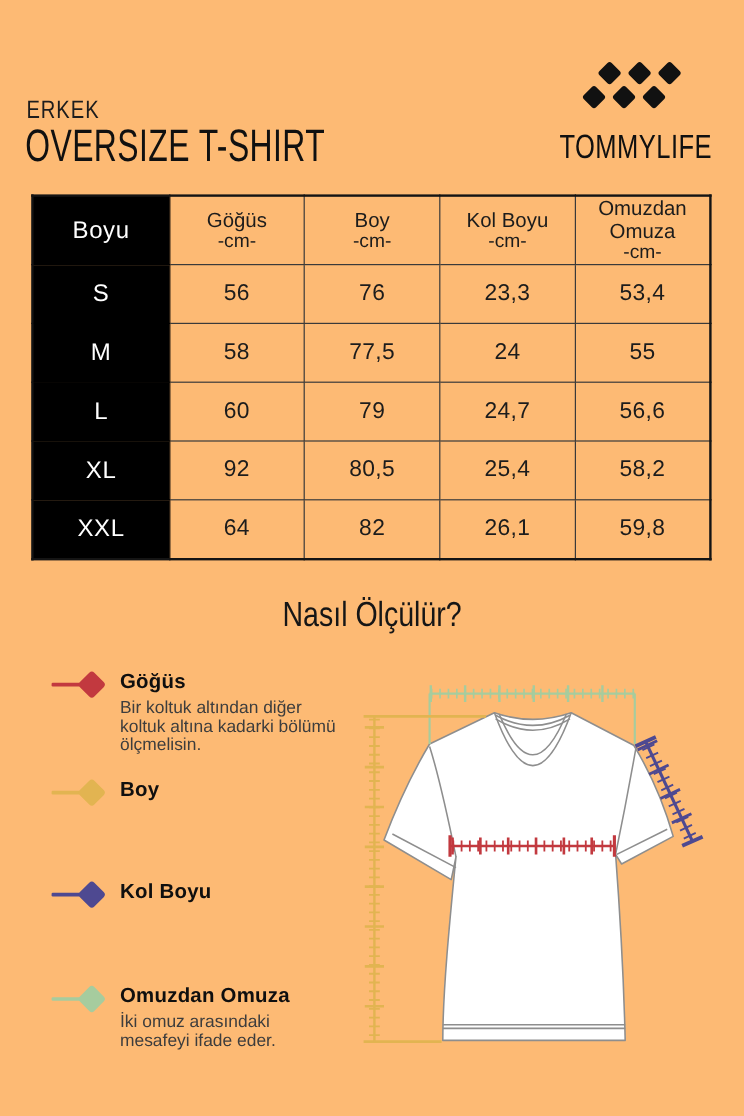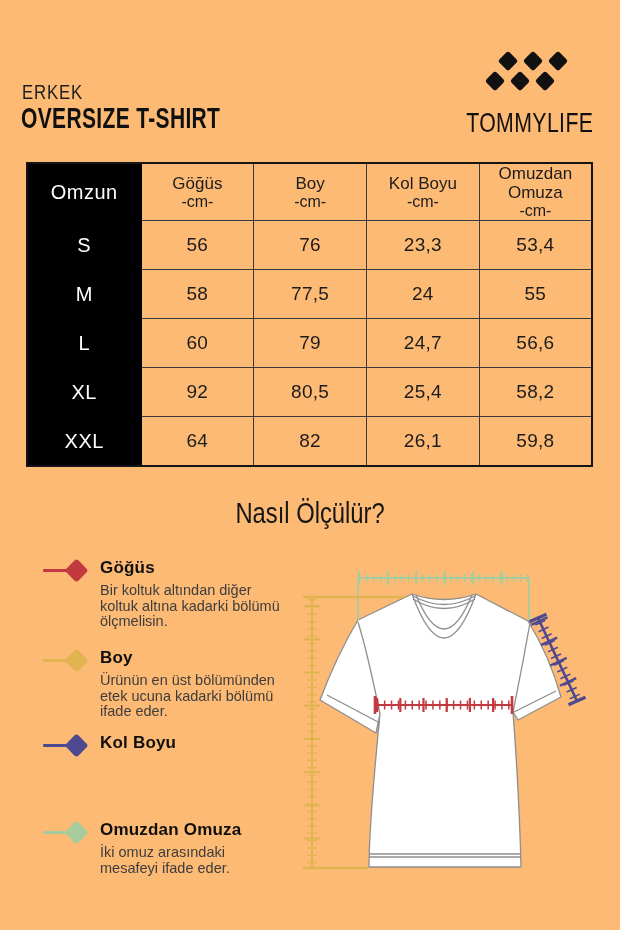--- a/index.html
+++ b/index.html
@@ -3,21 +3,21 @@
 <meta charset="utf-8">
 <style>
   html,body{margin:0;padding:0;background:#fff;}
   body{font-family:"Liberation Sans",sans-serif;color:#141414;}
   .page{position:relative;width:620px;height:930px;background:#fdba74;overflow:hidden;}
 
   
   .category{position:absolute;left:22px;top:80px;font-size:21px;font-weight:400;
     letter-spacing:1px;color:#1d1d1d;}
   .category .cond{display:inline-block;transform:scaleX(.8);transform-origin:left center;}
-  .product-title{position:absolute;left:21px;top:101px;font-size:30px;font-weight:700;
+  .product-title{position:absolute;left:21px;top:101px;font-size:38px;font-weight:400;
     letter-spacing:.5px;color:#101010;}
   .product-title .cond{display:inline-block;transform:scaleX(.7);transform-origin:left center;}
   .brand{position:absolute;right:27px;top:107px;font-size:28px;font-weight:400;
     letter-spacing:.5px;color:#101010;text-align:right;}
   .brand .cond{display:inline-block;transform:scaleX(.76);transform-origin:right center;}
   .logo{position:absolute;left:484px;top:50px;}
 
   
   table.size-table{position:absolute;left:26px;top:162px;width:567px;border-collapse:collapse;
     table-layout:fixed;border:2px solid #141414;}
@@ -86,21 +86,21 @@
   <table class="size-table">
     <colgroup>
         <col style="width:114px">
         <col>
         <col>
         <col>
         <col>
       </colgroup>
     <thead>
       <tr>
-        <th class="size-col">Omzun</th>
+        <th class="size-col">Boyu</th>
         <th>
           <div class="th-label">Göğüs</div>
           <div class="th-unit">-cm-</div>
         </th>
         <th>
           <div class="th-label">Boy</div>
           <div class="th-unit">-cm-</div>
         </th>
         <th>
           <div class="th-label">Kol Boyu</div>
@@ -170,23 +170,20 @@
       </div>
     </div>
 
     <div class="legend-item" style="top:90px">
       <div class="legend-icon">
         <div class="legend-line" style="background: rgb(226, 180, 81);"></div>
         <div class="legend-diamond" style="background: rgb(226, 180, 81);"></div>
       </div>
       <div class="legend-text">
         <div class="legend-name">Boy</div>
-        <div class="legend-desc">Ürünün en üst bölümünden
-etek ucuna kadarki bölümü
-ifade eder.</div>
       </div>
     </div>
 
     <div class="legend-item" style="top:175px">
       <div class="legend-icon">
         <div class="legend-line" style="background: rgb(78, 73, 145);"></div>
         <div class="legend-diamond" style="background: rgb(78, 73, 145);"></div>
       </div>
       <div class="legend-text">
         <div class="legend-name">Kol Boyu</div>

